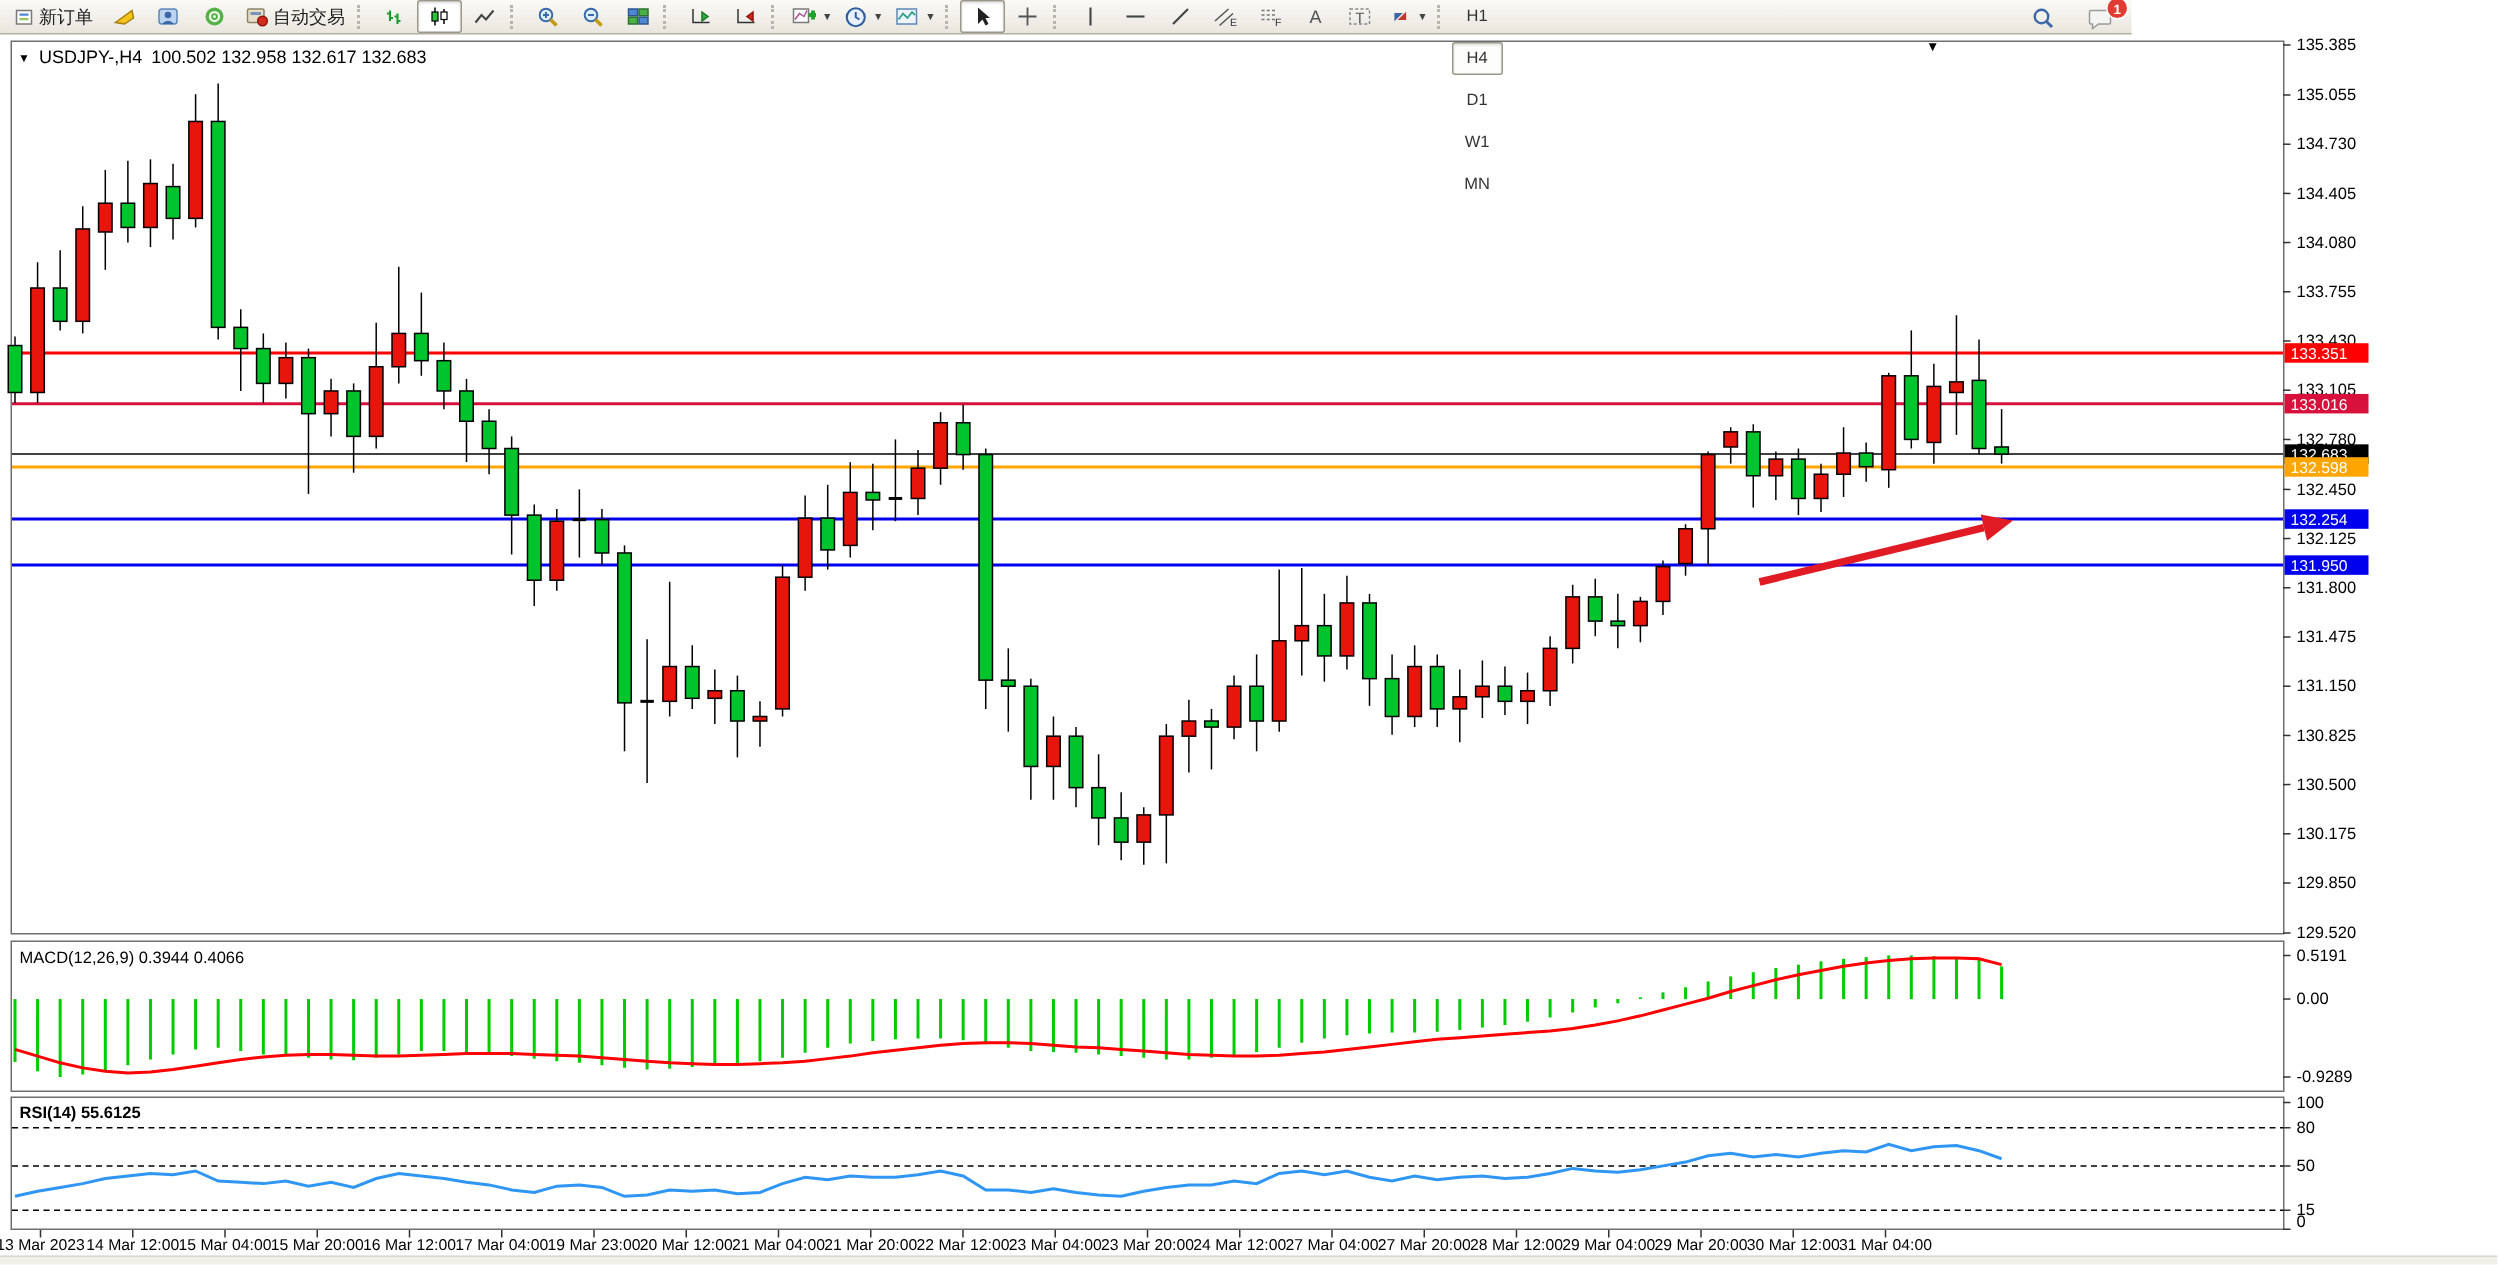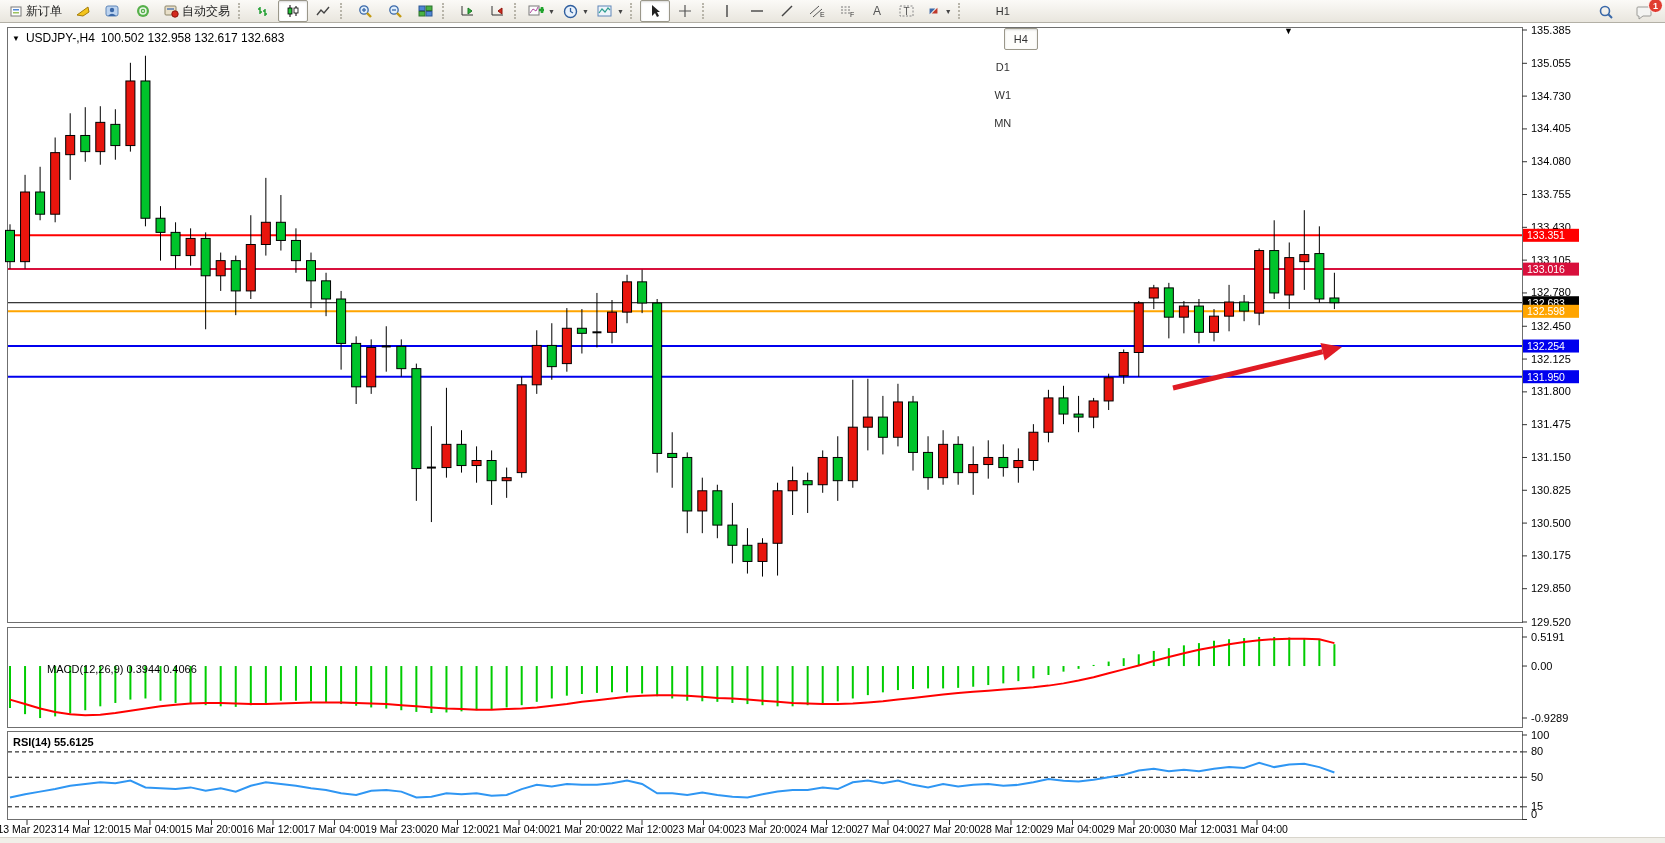--- a/index.html
+++ b/index.html
@@ -3,57 +3,57 @@
 <meta charset="utf-8">
 <style>
   html,body{margin:0;padding:0;}
   body{
     width:1665px;height:843px;position:relative;overflow:hidden;
     background:#ffffff;font-family:"Liberation Sans",sans-serif;
     -webkit-font-smoothing:antialiased;
   }
   
   .toolbar{
-    position:absolute;left:0;top:0;width:1665px;height:23px;
+    position:absolute;left:0;top:0;width:1421px;height:23px;
     background:linear-gradient(#fbfaf7,#e9e6de);
     border-bottom:1px solid #b3b0a6;
     display:flex;align-items:center;padding-left:4px;box-sizing:border-box;
     z-index:30;
   }
   .tbtn{
     height:20px;min-width:22px;display:flex;align-items:center;justify-content:center;
     padding:0 3px;border:1px solid transparent;border-radius:2px;
     font-size:12px;color:#1c1c1c;cursor:default;gap:3px;white-space:nowrap;
   }
   .tbtn.text{padding:0 5px;}
   .tbtn.pressed{background:#ffffff;border-color:#9a978a;box-shadow:inset 0 1px 2px rgba(0,0,0,.15);}
   .tb-sep{width:4px;height:16px;border-left:2px dotted #b8b5aa;margin:0 4px 0 2px;}
   .caret{font-size:7px;color:#444;margin-left:1px;}
   .tf{font-size:11px;color:#333;min-width:26px;}
-  .tf.pressed{background:#fdfdfb;border-color:#9a978a;margin-left:36px;}
+  .tf.pressed{background:#fdfdfb;border-color:#9a978a;}
   .tb-right{position:absolute;right:6px;top:1px;display:flex;align-items:center;gap:8px;}
   .badge-dot{
     position:absolute;right:-5px;top:-4px;background:#e03c31;color:#fff;
     border-radius:50%;width:13px;height:13px;font-size:9px;display:flex;
     align-items:center;justify-content:center;font-weight:bold;border:1px solid #fff;
   }
   .tbicon{display:inline-flex;}
   
   .chart-window{position:absolute;left:0;top:23px;width:1665px;height:820px;background:#ffffff;}
   .panel{position:absolute;border:1px solid #6f6f6f;background:#fff;box-sizing:border-box;}
   .panel-main{left:7px;top:4px;width:1516px;height:596px;}
   .panel-macd{left:7px;top:604px;width:1516px;height:101px;}
   .panel-rsi{left:7px;top:708px;width:1516px;height:89px;}
   .chart-title{
     position:absolute;left:12px;top:8px;font-size:12px;color:#000;z-index:5;
     display:flex;align-items:center;gap:6px;
   }
   .collapse-tri{font-size:8px;color:#000;}
   .ind-label{position:absolute;left:13px;font-size:11px;color:#000;z-index:5;}
-  .ind-label.macd{top:640px;margin-left:34px;}
+  .ind-label.macd{top:610px;}
   .ind-label.rsi{top:713px;font-weight:bold;}
   .bottom-strip{
     position:absolute;left:0;top:814px;width:1665px;height:6px;
     background:#f1efe9;border-top:1px solid #d8d5cc;
   }
   #chart-svg{position:absolute;left:0;top:0;z-index:4;pointer-events:none;}
   .shift-marker{position:absolute;left:1284px;top:3px;font-size:9px;color:#000;z-index:6;}
 </style>
 </head>
 <body>

